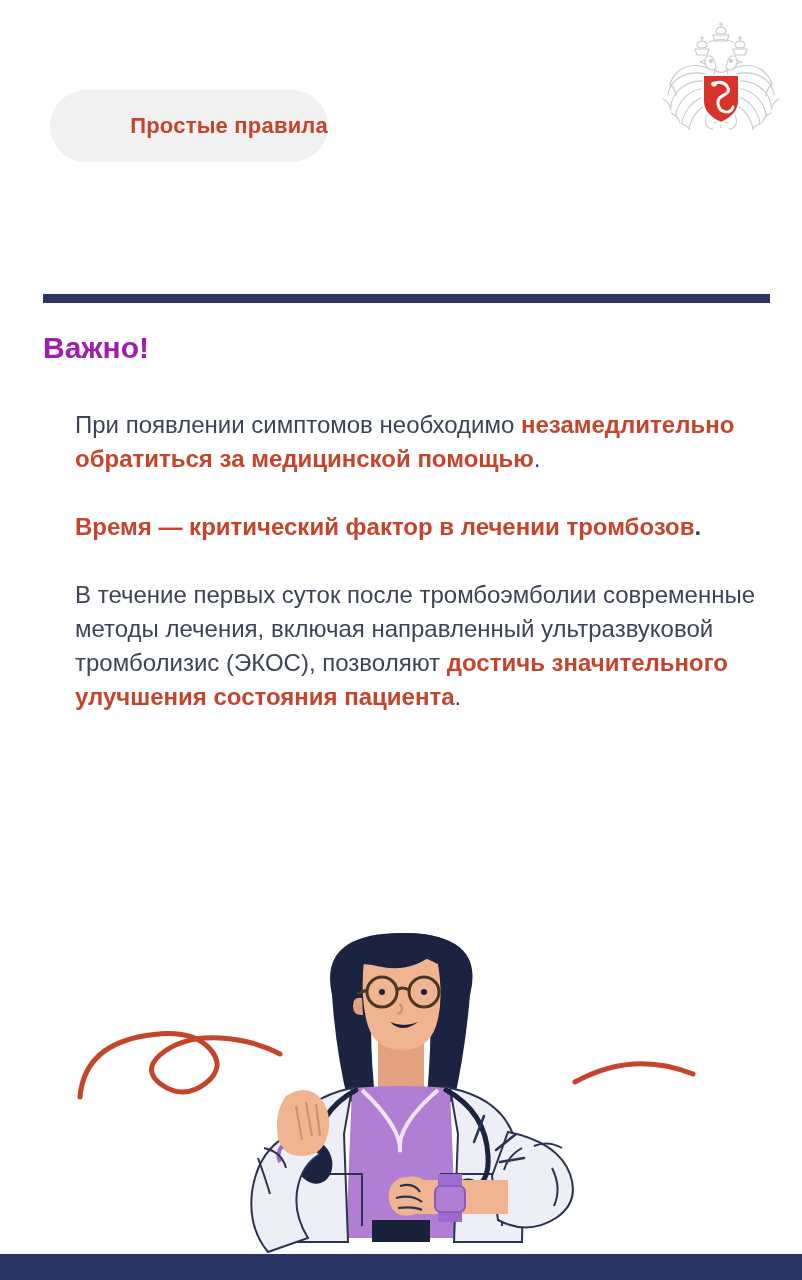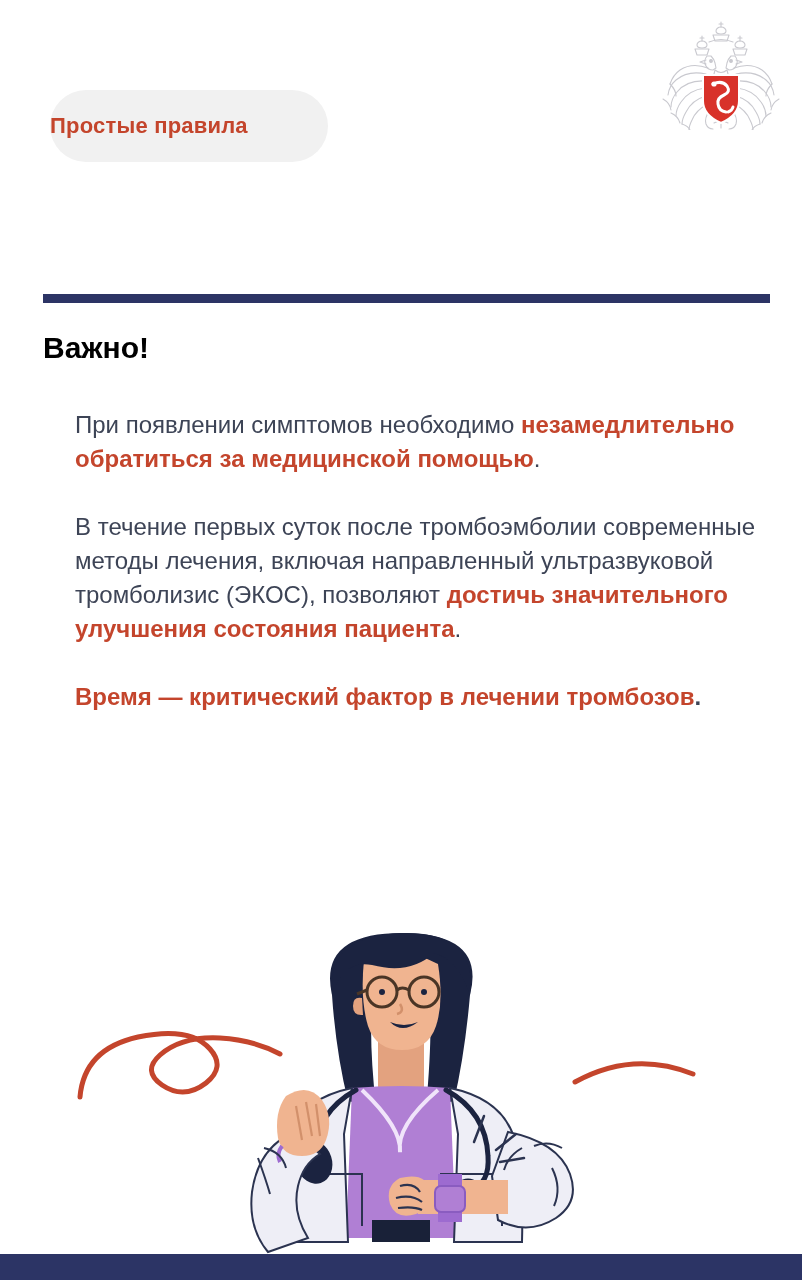--- a/index.html
+++ b/index.html
@@ -20,21 +20,21 @@
   .header {
     position:absolute; top:0; left:0;
     width:802px; height:200px;
   }
   .pill {
     position:absolute;
     left:50px; top:90px;
     width:278px; height:72px;
     background:#f1f1f1;
     border-radius:36px;
-    display:flex; align-items:center; justify-content:flex-start;
+    display:flex; align-items:center; justify-content:flex-end;
   }
   .pill-label {
     color:#c4452c;
     font-size:22px;
     font-weight:bold;
     letter-spacing:0.2px;
     white-space:nowrap;
   }
   .emblem {
     position:absolute;
@@ -51,21 +51,21 @@
     background:#2c3465;
   }
 
   
   .content {
     position:absolute;
     left:43px; top:330px;
     width:730px;
   }
   .heading {
-    color:#000000;
+    color:#a21caf;
     font-size:30px;
     font-weight:bold;
     line-height:1.2;
     margin-bottom:42px;
   }
   .para {
     font-size:24px;
     line-height:1.42;
     color:#3d4456;
     margin-bottom:34px;
@@ -173,26 +173,26 @@
   <div class="divider"></div>
 
   <div class="content">
 
     <h1 class="heading">Важно!</h1>
 
     <p class="para">
       <span>При появлении симптомов необходимо </span><span class="hl">незамедлительно обратиться за медицинской помощью</span><span>.</span>
     </p>
 
+    <p class="para all-hl">
+      <span>Время — критический фактор в лечении тромбозов</span><span class="tail">.</span>
+    </p>
+
     <p class="para">
       <span>В течение первых суток после тромбоэмболии современные методы лечения, включая направленный ультразвуковой тромболизис (ЭКОС), позволяют </span><span class="hl">достичь значительного улучшения состояния пациента</span><span>.</span>
-    </p>
-
-    <p class="para all-hl">
-      <span>Время — критический фактор в лечении тромбозов</span><span class="tail">.</span>
     </p>
   </div>
 
   <div class="illus">
     <svg viewBox="0 0 802 365" xmlns="http://www.w3.org/2000/svg">
 
       <path d="M80 197 q4 -48 58 -60 q52 -11 72 12 q16 18 -4 34 q-22 17 -44 2 q-20 -14 -2 -30 q22 -19 60 -17 q34 2 60 16" fill="none" stroke="#c4452c" stroke-width="5" stroke-linecap="round"></path>
 
       <path d="M575 182 q58 -32 118 -8" fill="none" stroke="#c4452c" stroke-width="5" stroke-linecap="round"></path>
 

